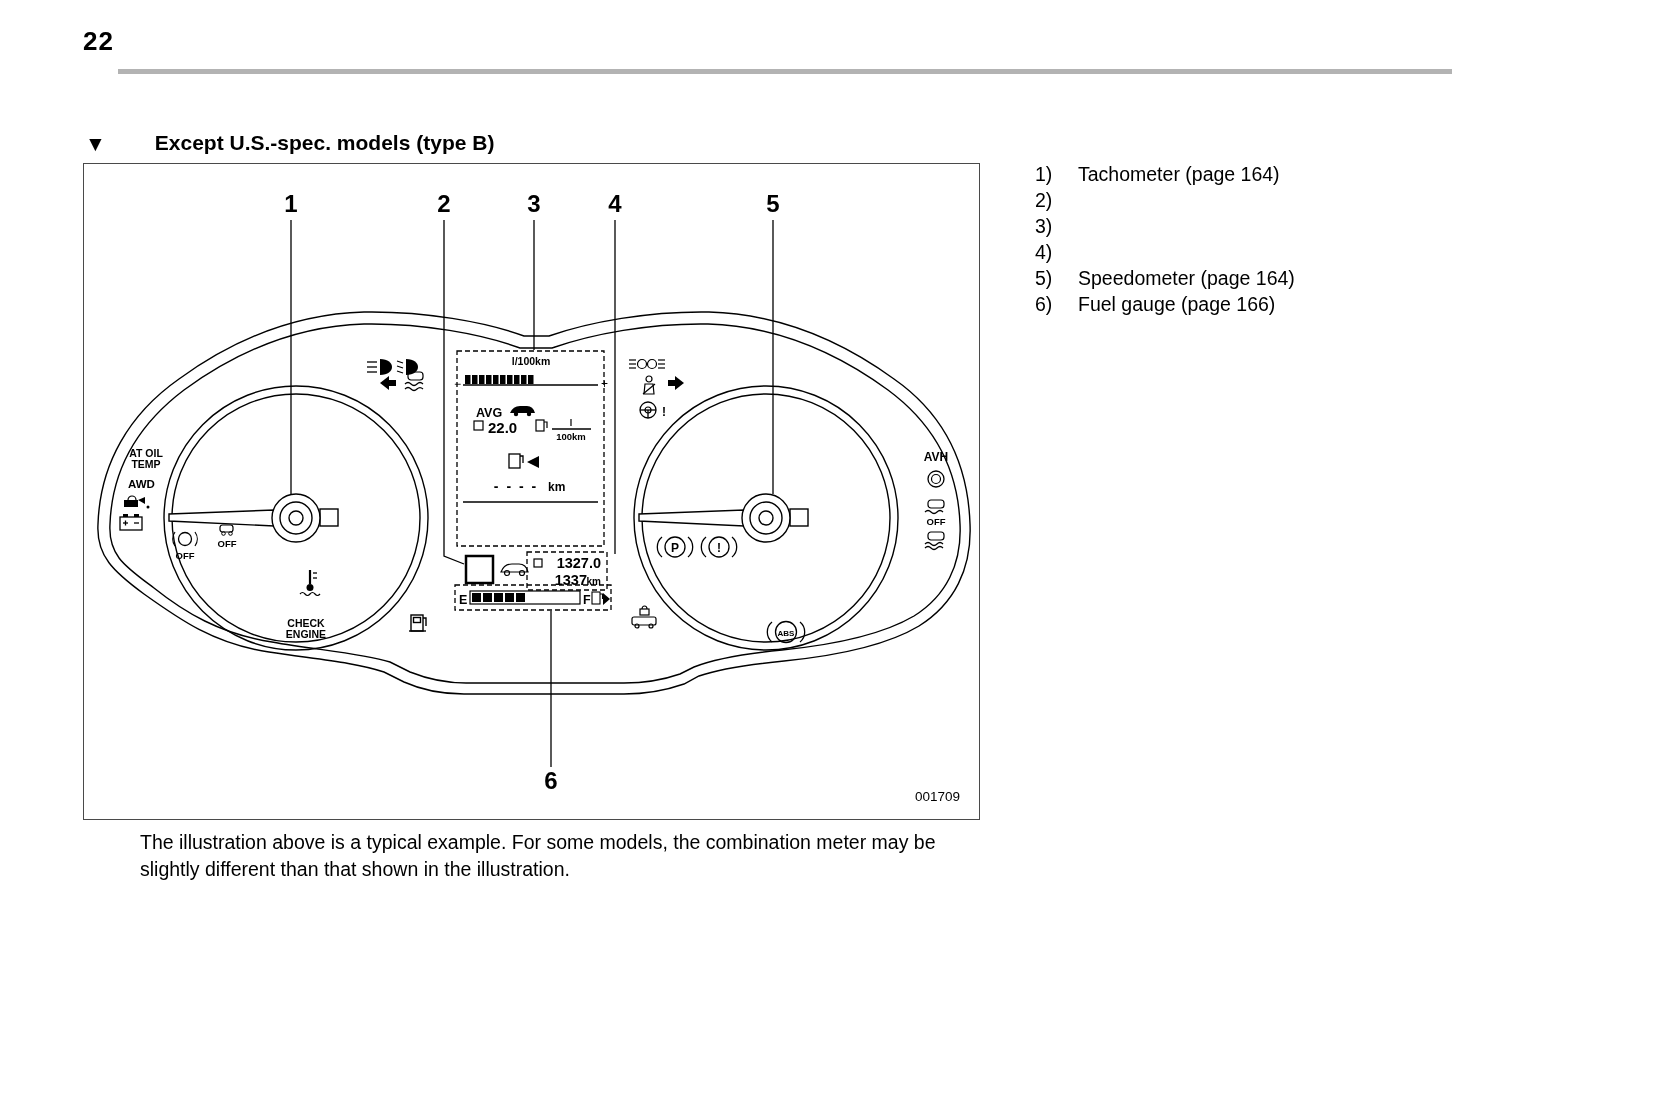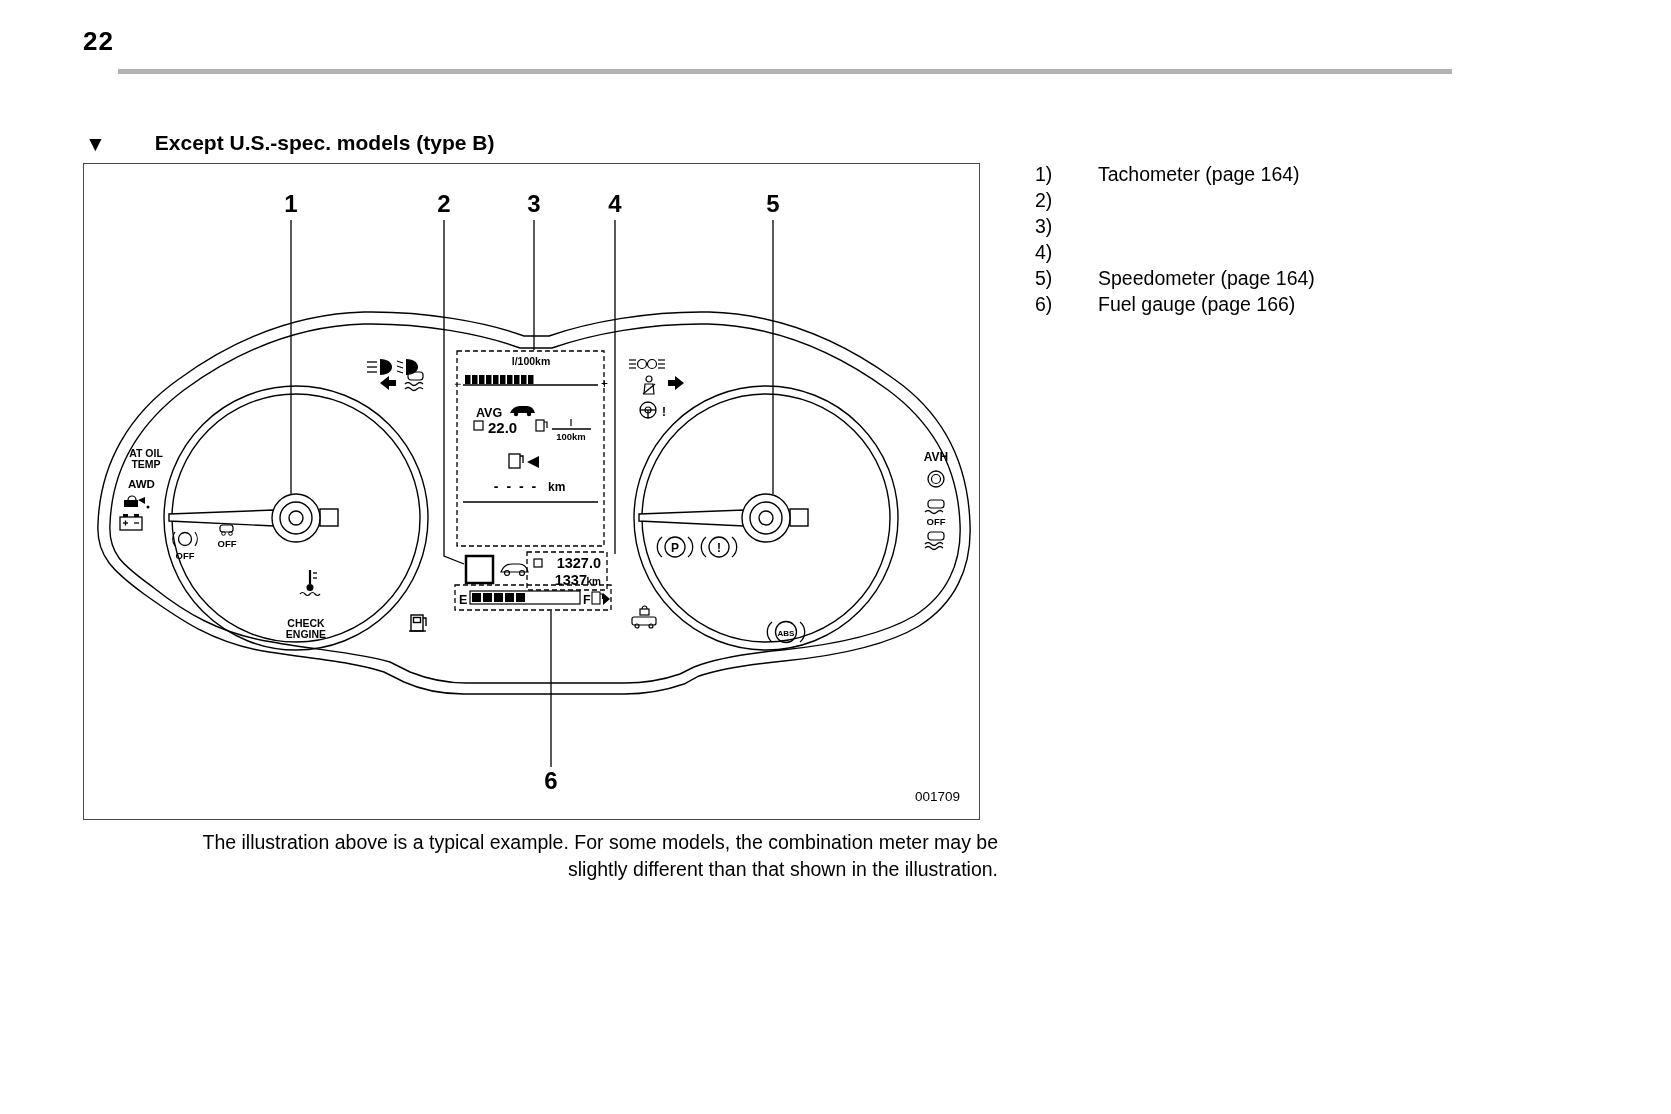--- a/index.html
+++ b/index.html
@@ -10,22 +10,22 @@
   .page-number { position:absolute; left:83px; top:26px; font-size:26px; font-weight:bold; letter-spacing:1px; }
   .header-rule { position:absolute; left:118px; top:69px; width:1334px; height:5px; background:#b3b3b3; }
   .section-heading { position:absolute; left:85px; top:131px; display:flex; align-items:center; gap:17px; }
   .section-marker { font-size:21px; line-height:1; }
   .section-title { font-size:21px; font-weight:bold;margin-left:32px; }
   .figure-box { position:absolute; left:83px; top:163px; width:897px; height:657px; border:1px solid #4a4a4a; box-sizing:border-box; background:#fff; }
   .figure-box svg { position:absolute; left:0; top:0; }
   svg { font-family:"Liberation Sans", sans-serif; }
   .legend { position:absolute; left:1035px; top:162px; width:414px; font-size:19.5px; line-height:25px; }
   .legend-item { display:grid; grid-template-columns:43px 1fr; margin:0 0 1px 0; }
-  .legend-label { text-align:justify;margin-left:20px; }
-  .caption { position:absolute; left:140px; top:829px; width:858px; font-size:19.5px; line-height:26.5px;text-align:right; }
+  .legend-label { text-align:justify; }
+  .caption { position:absolute; left:140px; top:829px; width:858px; font-size:19.5px; line-height:26.5px; }
   .dash { fill:none; stroke:#000; stroke-width:1.3; stroke-dasharray:5 3; }
   .ln { stroke:#000; stroke-width:1.3; fill:none; }
   .co { font-size:24px; font-weight:bold; text-anchor:middle; fill:#000; }
 </style>
 </head>
 <body>
 
 <div class="page-number">22</div>
 <div class="header-rule"></div>
 

